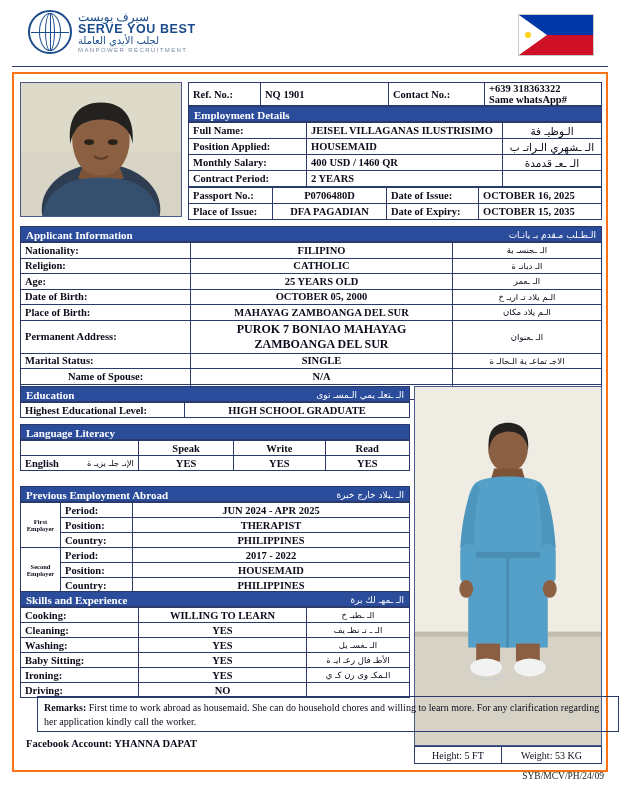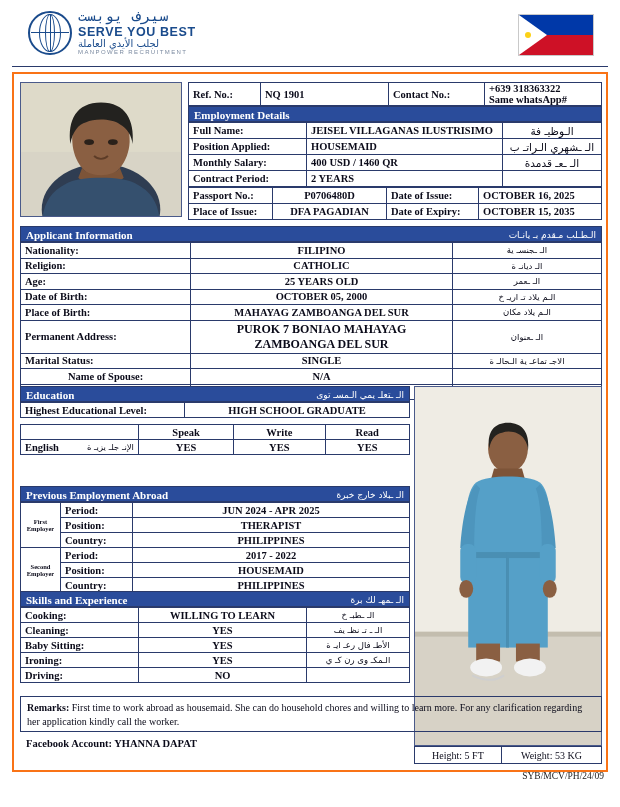--- a/index.html
+++ b/index.html
@@ -63,24 +63,24 @@
     position: absolute;
     top: 1px; bottom: 1px;
     border: 1px solid #1a4b8c;
     border-radius: 50%;
     box-sizing: border-box;
   }
   .globe .ell1 { left: 9px; right: 9px; }
   .globe .ell2 { left: 15px; right: 15px; }
   .logo-text { line-height: 1.05; }
   .logo-ar {
-    font-size: 15px;
+    font-size: 12px;
     color: #1a4b8c;
     letter-spacing: 1px;
-    font-family: Liberation Mono, monospace;
+    font-family: Liberation Serif, serif;
   }
   .logo-main {
     font-size: 12.5px;
     font-weight: bold;
     color: #1a4b8c;
     letter-spacing: 0.6px;
     font-family: "Liberation Sans", sans-serif;
   }
   .logo-ar2 {
     font-size: 10px;
@@ -241,21 +241,21 @@
   .hw {
     position: absolute;
     left: 400px; top: 672px;
     width: 188px;
   }
   .hw table.t td { height: 17px; font-size: 10px; text-align: center; font-weight: normal; }
 
   
   .remarks {
     position: absolute;
-    left: 6px; top: 622px;
+    left: 23px; top: 622px;
     width: 582px;
     border: 1px solid #2a3a6b;
     box-sizing: border-box;
     padding: 4px 6px;
     font-size: 10px;
     line-height: 1.35;
     height: 36px;
   }
   .remarks b { font-weight: bold; }
   .fb {
@@ -449,20 +449,21 @@
         <tbody>
             <tr>
           <td class="lbl" style="width:164px">Highest Educational Level:</td>
           <td class="val ctr">HIGH SCHOOL GRADUATE</td>
         </tr>
       </tbody>
         </table>
     </div>
 
     <div class="language">
+      <div class="bar">Language Literacy</div>
       <table class="t">
         <tbody>
             <tr>
           <td style="width:118px;border:1px solid #2a3a6b"></td>
           <td class="lbl ctr">Speak</td>
           <td class="lbl ctr">Write</td>
           <td class="lbl ctr">Read</td>
         </tr>
         <tr>
           <td>
@@ -523,20 +524,25 @@
         <tbody>
             <tr>
           <td class="lbl" style="width:118px">Cooking:</td>
           <td class="val ctr" style="width:168px">WILLING TO LEARN</td>
           <td class="ar-cell">الـ ـطبـ خ</td>
         </tr>
         <tr>
           <td class="lbl">Cleaning:</td>
           <td class="val ctr">YES</td>
           <td class="ar-cell">الـ ـ تـ نظـ يف</td>
+        </tr>
+        <tr>
+          <td class="lbl">Washing:</td>
+          <td class="val ctr">YES</td>
+          <td class="ar-cell">الـ ـغسـ يل</td>
         </tr>
         <tr>
           <td class="lbl">Baby Sitting:</td>
           <td class="val ctr">YES</td>
           <td class="ar-cell">الأطـ فال رعـ ايـ ة</td>
         </tr>
         <tr>
           <td class="lbl">Ironing:</td>
           <td class="val ctr">YES</td>
           <td class="ar-cell">الـمكـ وى رن كـ ي</td>

